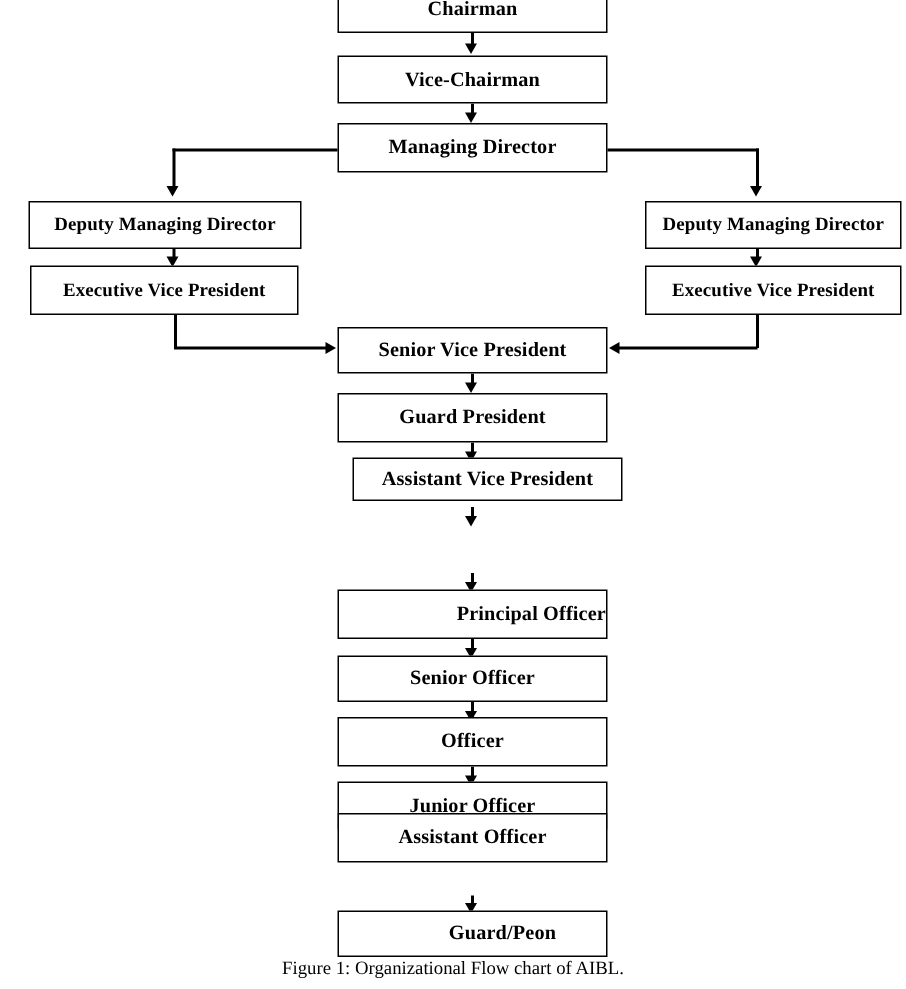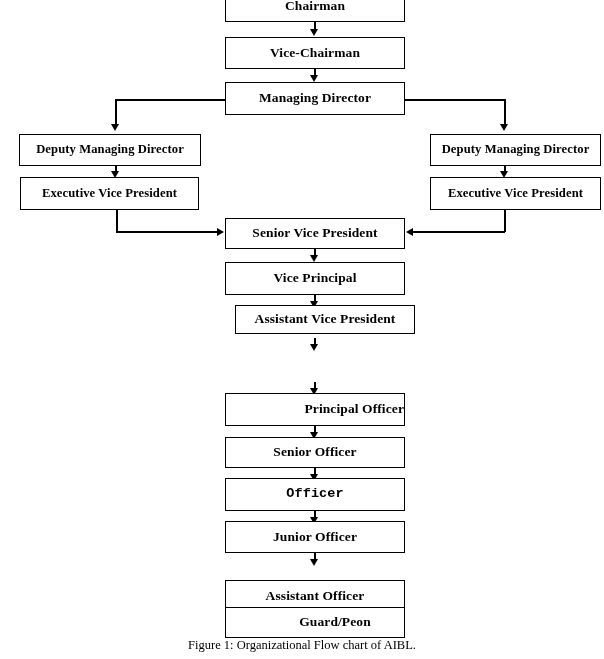--- a/index.html
+++ b/index.html
@@ -148,21 +148,21 @@
   <div class="arrow left" style="left:406px; top:228px;"></div>
 
   <div class="node" style="left:225px; top:218px; width:180px; height:31px;">
     <span>Senior Vice President</span>
   </div>
 
   <div class="conn v" style="left:314px; top:249px; height:9px;"></div>
   <div class="arrow down" style="left:310px; top:255px;"></div>
 
   <div class="node" style="left:225px; top:262px; width:180px; height:33px;">
-    <span>Vice Principal</span>
+    <span>Guard President</span>
   </div>
 
   <div class="conn v" style="left:314px; top:295px; height:9px;"></div>
   <div class="arrow down" style="left:310px; top:301px;"></div>
 
   <div class="node" style="left:235px; top:305px; width:180px; height:29px;">
     <span>Assistant Vice President</span>
   </div>
 
   <div class="conn v" style="left:314px; top:338px; height:9px;"></div>
@@ -179,35 +179,35 @@
   <div class="conn v" style="left:314px; top:426px; height:9px;"></div>
   <div class="arrow down" style="left:310px; top:432px;"></div>
 
   <div class="node" style="left:225px; top:437px; width:180px; height:31px;">
     <span>Senior Officer</span>
   </div>
 
   <div class="conn v" style="left:314px; top:468px; height:10px;"></div>
   <div class="arrow down" style="left:310px; top:474px;"></div>
 
-  <div class="node" style="left:225px; top:478px; width:180px; height:33px;font-family:Liberation Mono, monospace;">
+  <div class="node" style="left:225px; top:478px; width:180px; height:33px;">
     <span>Officer</span>
   </div>
 
   <div class="conn v" style="left:314px; top:511px; height:9px;"></div>
   <div class="arrow down" style="left:310px; top:517px;"></div>
 
   <div class="node" style="left:225px; top:521px; width:180px; height:32px;">
     <span>Junior Officer</span>
   </div>
 
   <div class="conn v" style="left:314px; top:553px; height:9px;"></div>
   <div class="arrow down" style="left:310px; top:559px;"></div>
 
-  <div class="node" style="left:225px; top:580px; width:180px; height:33px;">
+  <div class="node" style="left:225px; top:542px; width:180px; height:33px;">
     <span>Assistant Officer</span>
   </div>
 
   <div class="conn v" style="left:314px; top:597px; height:8px;"></div>
   <div class="arrow down" style="left:310px; top:602px;"></div>
 
   <div class="node" style="left:225px; top:607px; width:180px; height:31px;padding-left:40px;">
     <span>Guard/Peon</span>
   </div>
 

